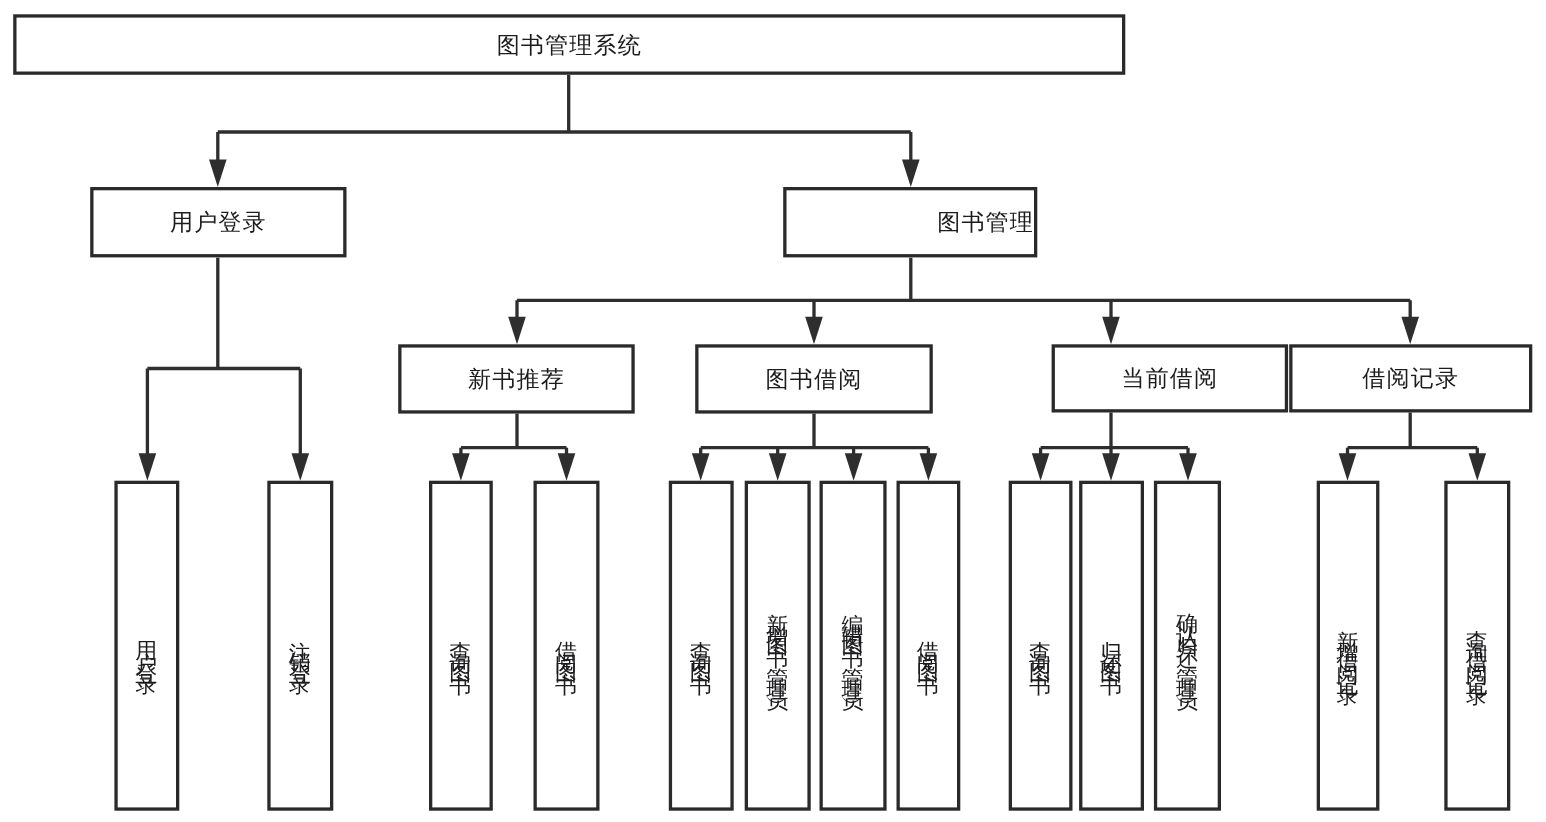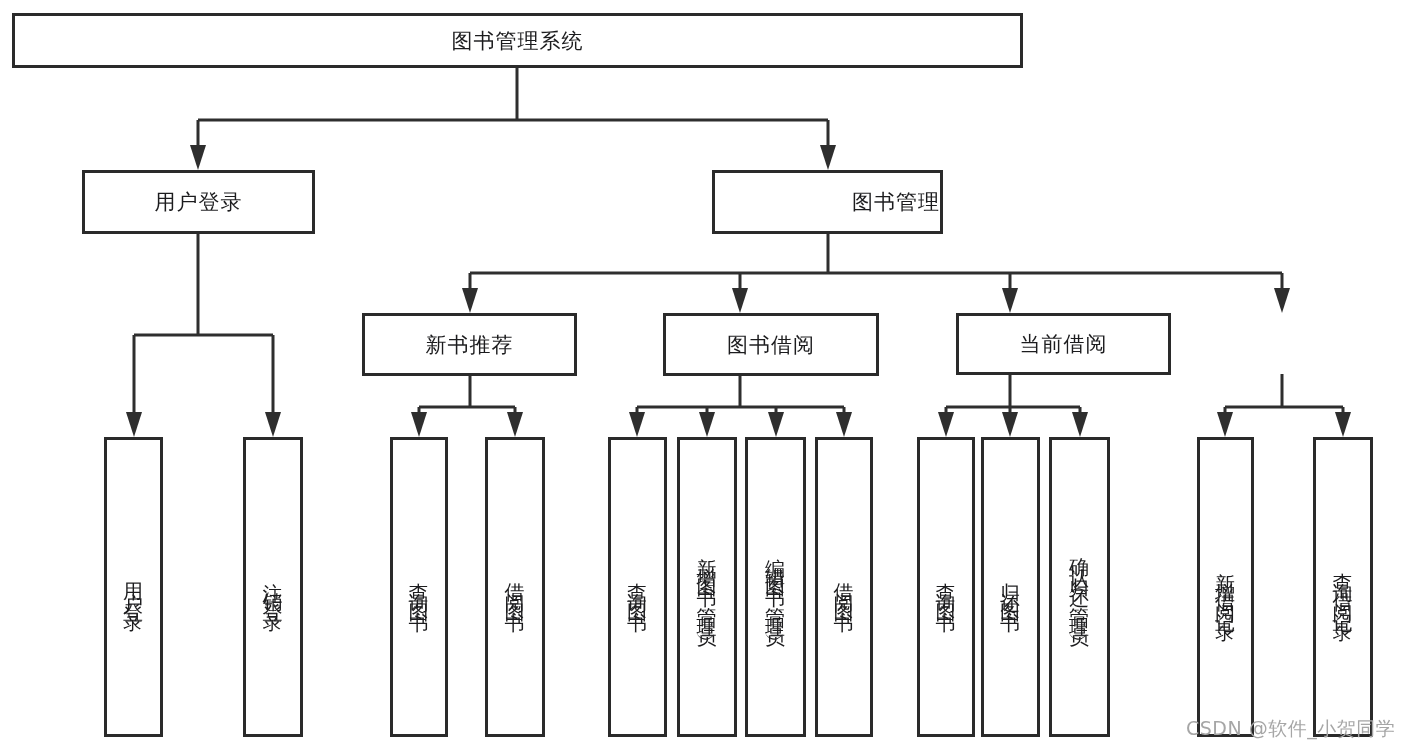--- a/index.html
+++ b/index.html
@@ -95,25 +95,28 @@
   <div class="node h" style="left:82px; top:170px; width:233px; height:64px;">
     <span class="label">用户登录</span>
   </div>
   <div class="node h" style="left:712px; top:170px; width:231px; height:64px;justify-content:flex-end;">
     <span class="label">图书管理</span>
   </div>
 
   <div class="node h" style="left:362px; top:313px; width:215px; height:63px;">
     <span class="label">新书推荐</span>
   </div>
-  <div class="node h" style="left:632px; top:313px; width:216px; height:63px;margin-left:31px;">
+  <div class="node h" style="left:632px; top:313px; width:216px; height:63px;">
     <span class="label">图书借阅</span>
   </div>
   <div class="node h" style="left:956px; top:313px; width:215px; height:62px;">
     <span class="label">当前借阅</span>
+  </div>
+  <div class="node h" style="left:1172px; top:313px; width:221px; height:62px;">
+    <span class="label">借阅记录</span>
   </div>
 
   <div class="node v" style="left:104px; top:437px; width:59px; height:300px;">
     <span class="label">用户登录</span>
   </div>
   <div class="node v" style="left:243px; top:437px; width:60px; height:300px;">
     <span class="label">注销登录</span>
   </div>
 
   <div class="node v" style="left:390px; top:437px; width:58px; height:300px;">
@@ -146,15 +149,14 @@
     <span class="label">确认归还（管理员）</span>
   </div>
 
   <div class="node v" style="left:1197px; top:437px; width:57px; height:300px;">
     <span class="label">新增借阅记录</span>
   </div>
   <div class="node v" style="left:1313px; top:437px; width:60px; height:300px;">
     <span class="label">查询借阅记录</span>
   </div>
 
-  <div class="watermark">CSDN @软件_小贺同学</div>
 
 </div>
 
 </body></html>

